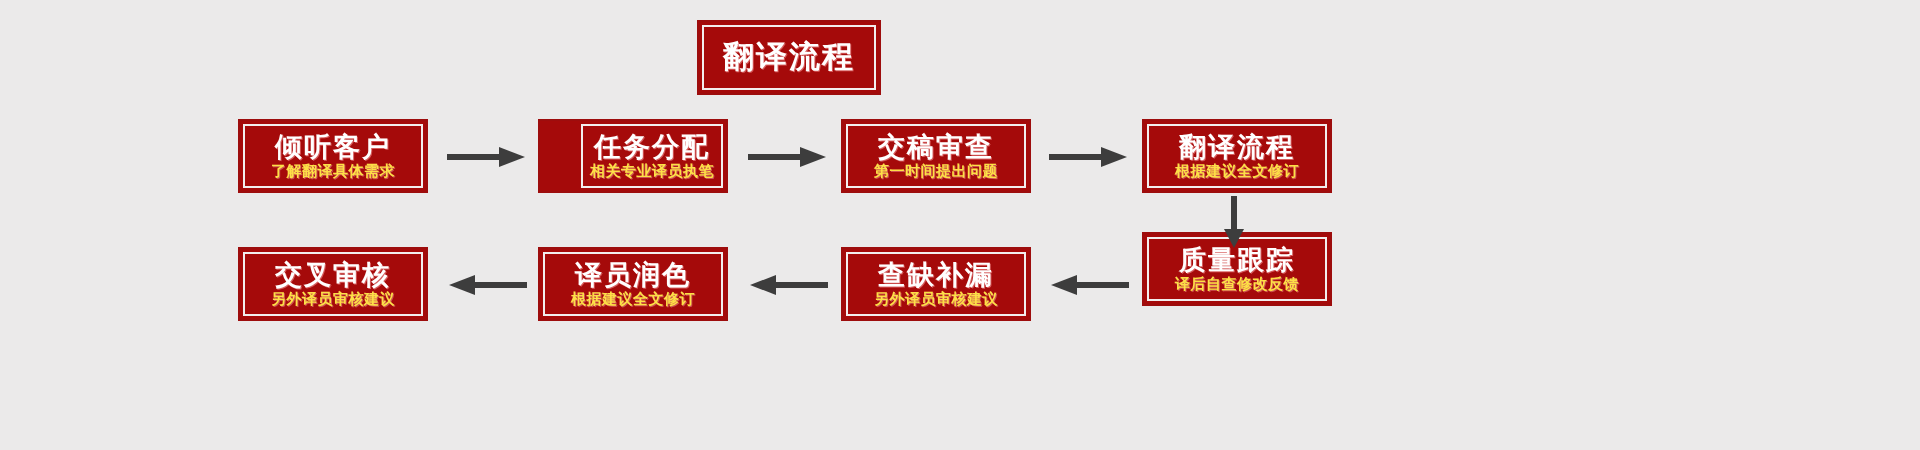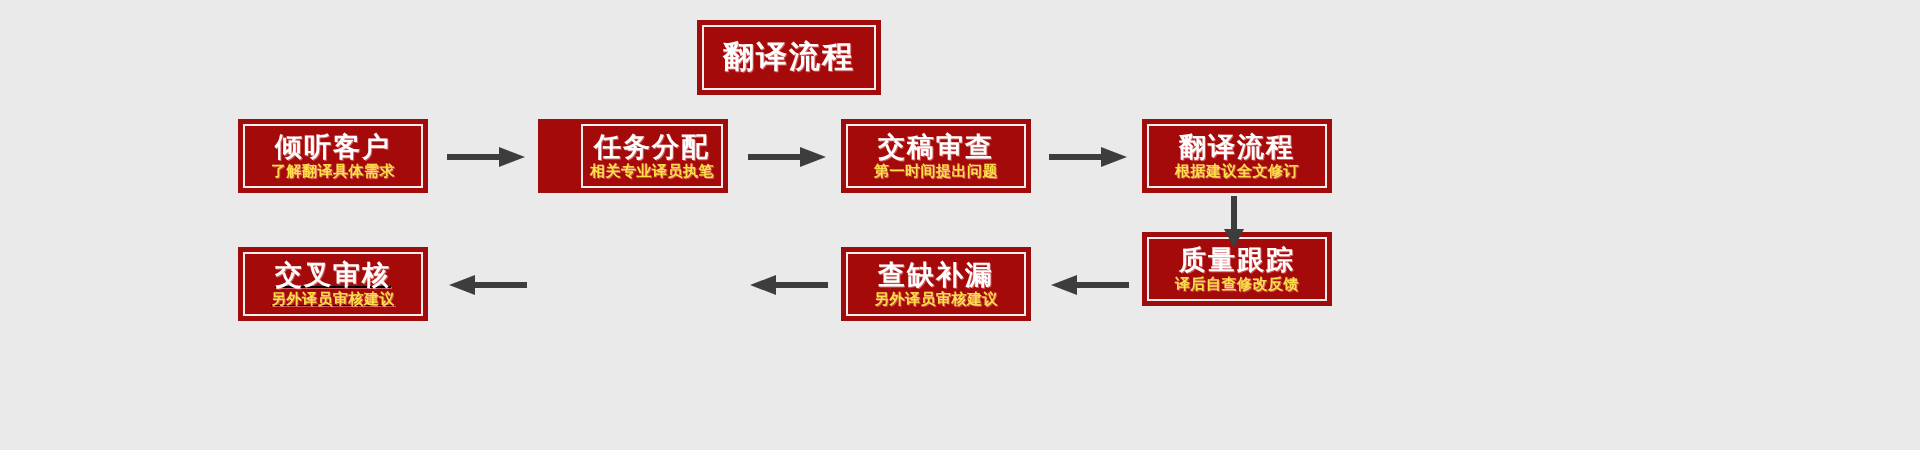--- a/index.html
+++ b/index.html
@@ -86,21 +86,21 @@
 
   
   #node-1 { left: 238px;  top: 119px; }
   #node-2 { left: 538px;  top: 119px; padding-left: 41px; }
   #node-3 { left: 841px;  top: 119px; justify-content: center; }
   #node-4 { left: 1142px; top: 119px; }
   
   #node-5 { left: 1142px; top: 232px; }
   #node-6 { left: 841px;  top: 247px; }
   #node-7 { left: 538px;  top: 247px; }
-  #node-8 { left: 238px;  top: 247px; text-decoration: underline; }
+  #node-8 { left: 238px;  top: 247px; }
 
   
   .arrow {
     position: absolute;
   }
   .arrow svg { display: block; }
 
   #arrow-1 { left: 447px;  top: 145px; }
   #arrow-2 { left: 748px;  top: 145px; }
   #arrow-3 { left: 1049px; top: 145px; }
@@ -155,20 +155,26 @@
     </div>
   </div>
 
   <div class="node proc" id="node-6">
     <div class="inner">
       <div class="title">查缺补漏</div>
       <div class="subtitle">另外译员审核建议</div>
     </div>
   </div>
 
+  <div class="node proc" id="node-7">
+    <div class="inner">
+      <div class="title">译员润色</div>
+      <div class="subtitle">根据建议全文修订</div>
+    </div>
+  </div>
 
   <div class="node proc" id="node-8">
     <div class="inner">
       <div class="title">交叉审核</div>
       <div class="subtitle">另外译员审核建议</div>
     </div>
   </div>
 
   <div class="arrow" id="arrow-1">
     <svg width="80" height="24" viewBox="0 0 80 24">

